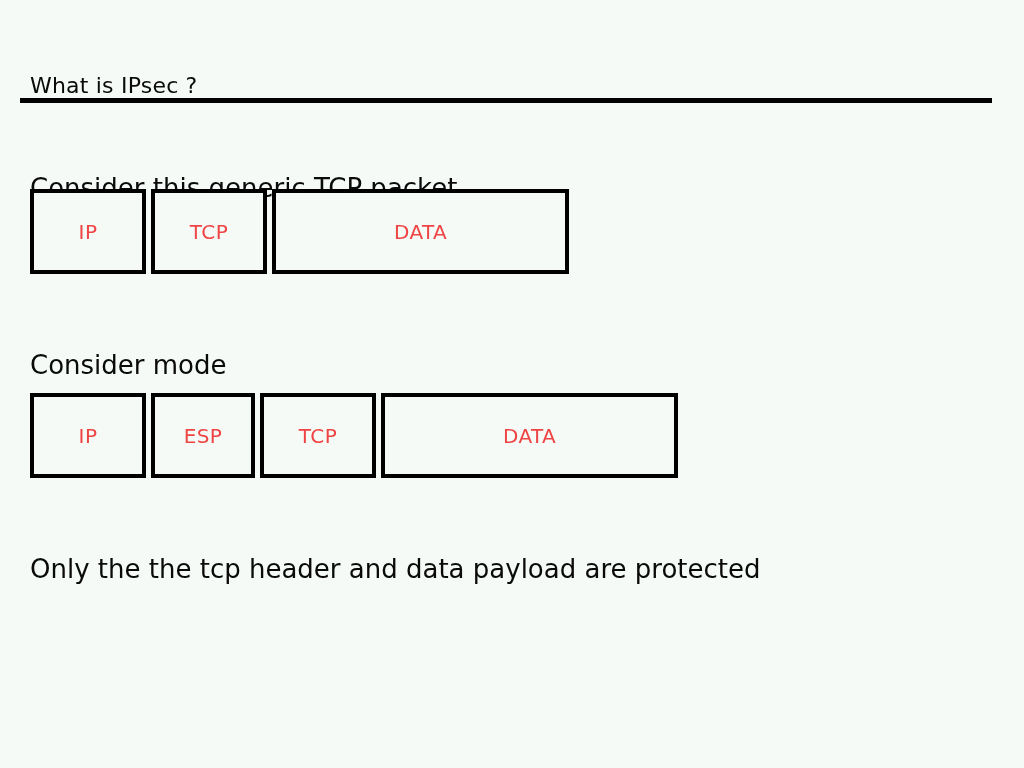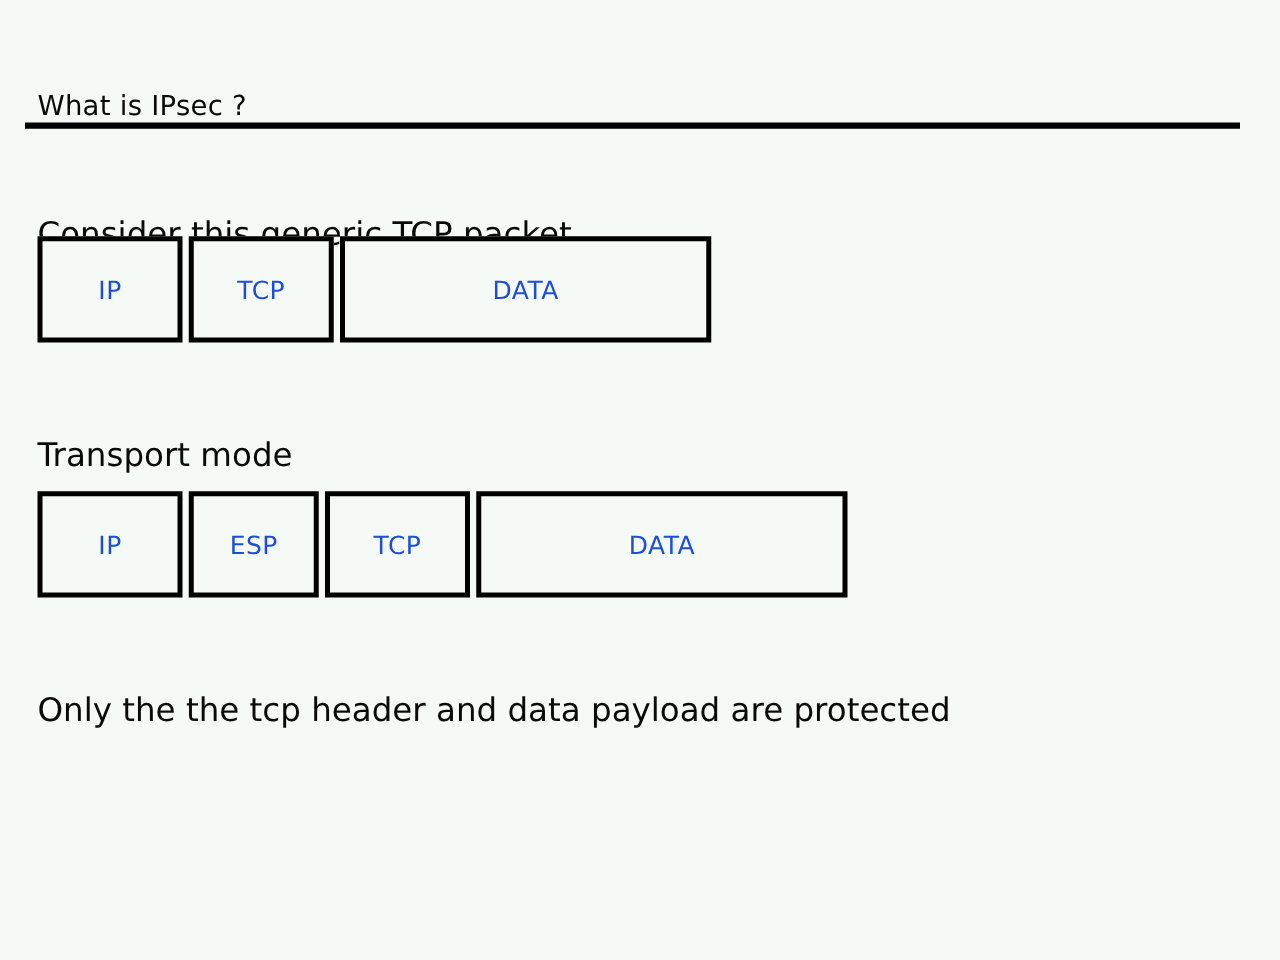--- a/index.html
+++ b/index.html
@@ -70,21 +70,21 @@
   .packet-field {
     box-sizing: border-box;
     border: 4px solid #000000;
     background: #f5faf6;
     display: flex;
     align-items: center;
     justify-content: center;
     font-size: 20px;
     line-height: 24px;
     letter-spacing: 0.4px;
-    color: #1d4ed8;
+    color: #ef4444;
   }
 </style>
 </head>
 <body style="background: rgb(245, 250, 246);">
 
 <div class="slide">
 
   <h1 class="slide-title">What is IPsec ?</h1>
 
   <div class="title-rule"></div>
@@ -96,21 +96,21 @@
       <span>IP</span>
     </div>
     <div class="packet-field" style="width: 116px;">
       <span>TCP</span>
     </div>
     <div class="packet-field" style="width: 297px;">
       <span>DATA</span>
     </div>
   </div>
 
-  <div class="caption caption-transport">Transport mode</div>
+  <div class="caption caption-transport">Consider mode</div>
 
   <div class="packet-row packet-row-transport">
     <div class="packet-field" style="width: 116px;">
       <span>IP</span>
     </div>
     <div class="packet-field" style="width: 104px;">
       <span>ESP</span>
     </div>
     <div class="packet-field" style="width: 116px;">
       <span>TCP</span>

